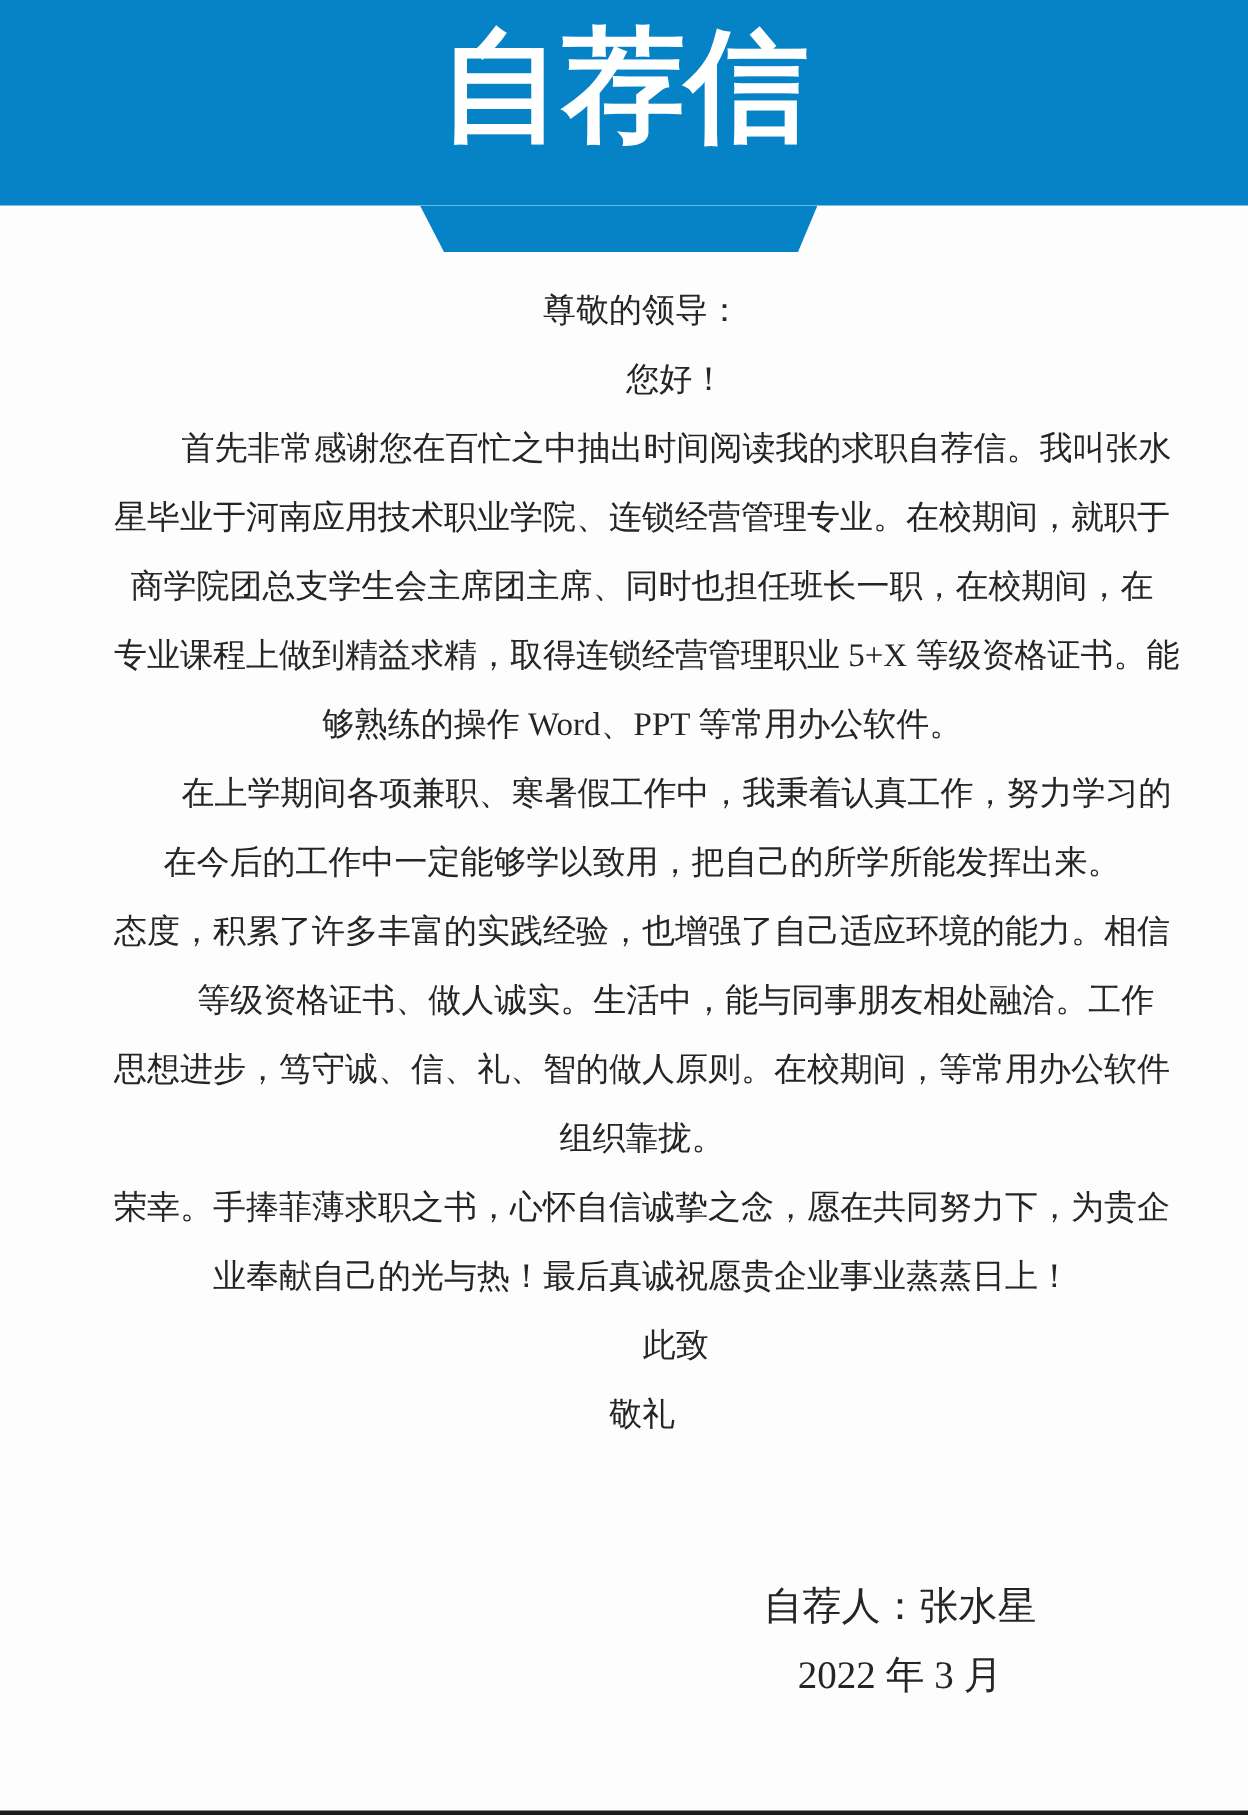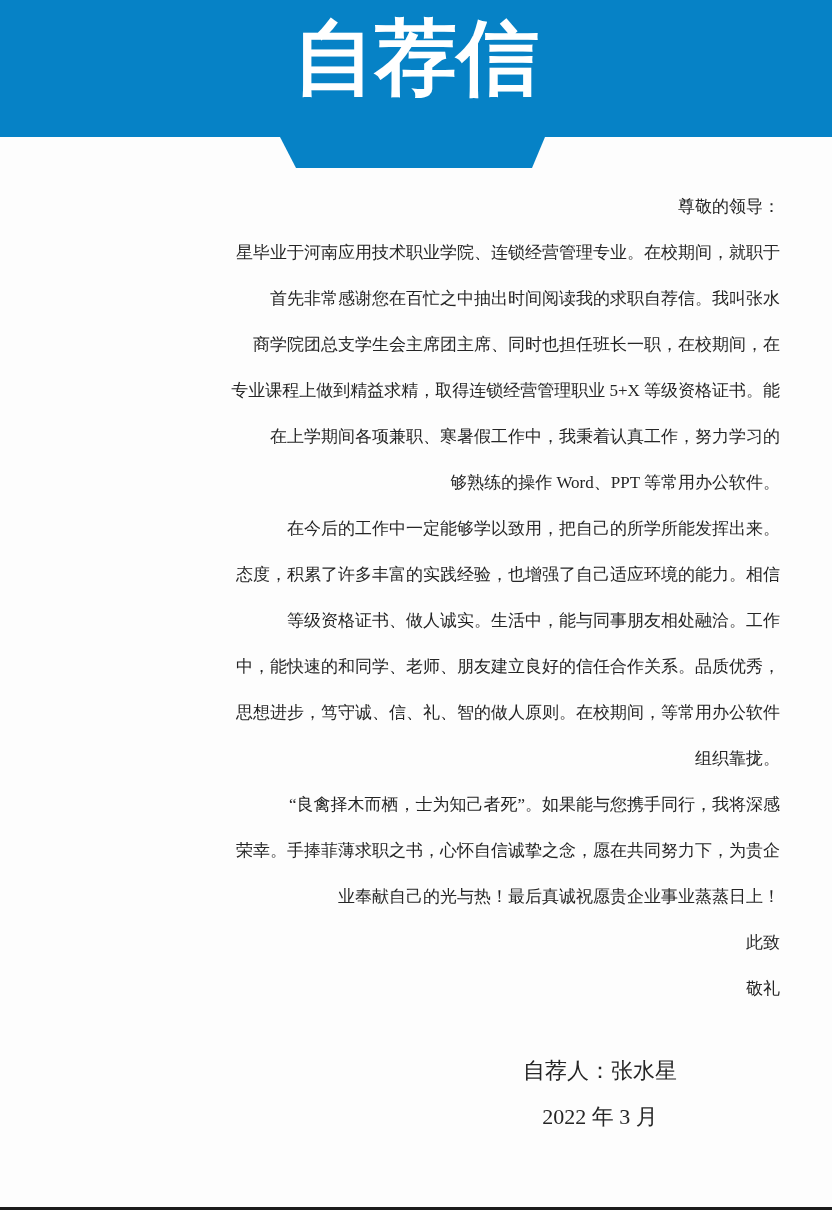--- a/index.html
+++ b/index.html
@@ -46,35 +46,35 @@
     height: 31px;
     background: var(--accent, #0682c6);
     clip-path: polygon(0 0, 100% 0, calc(100% - 13px) 100%, 16px 100%);
   }
   
   .letter-body {
     position: absolute;
     top: 184px;
     left: 76px;
     width: 704px;
-    font-size: 17px;
+    font-size: 22px;
     line-height: 46px;
     color: var(--text, #252525);
-    text-align: right;
+    text-align: center;
   }
   .letter-body .line { white-space: nowrap; }
   .letter-body .line.indent { padding-left: 45px; }
   
   .signature {
     position: absolute;
     top: 1048px;
     left: 440px;
     width: 320px;
     text-align: center;
-    font-size: 22px;
+    font-size: 26px;
     line-height: 46px;
     color: var(--text, #252525);
   }
   
   .edge-right {
     position: absolute;
     top: 137px;
     bottom: 2px;
     right: 1px;
     width: 2px;
@@ -93,33 +93,32 @@
 
 <div class="page">
 
   <div class="band">
     <div class="band-title">自荐信</div>
   </div>
   <div class="band-notch"></div>
 
   <div class="letter-body">
       <div class="line">尊敬的领导：</div>
+      <div class="line indent">您好！</div>
+      <div class="line indent">首先非常感谢您在百忙之中抽出时间阅读我的求职自荐信。我叫张水</div>
       <div class="line">星毕业于河南应用技术职业学院、连锁经营管理专业。在校期间，就职于</div>
-      <div class="line indent">首先非常感谢您在百忙之中抽出时间阅读我的求职自荐信。我叫张水</div>
       <div class="line">商学院团总支学生会主席团主席、同时也担任班长一职，在校期间，在</div>
       <div class="line">专业课程上做到精益求精，取得连锁经营管理职业 5+X 等级资格证书。能</div>
+      <div class="line">够熟练的操作 Word、PPT 等常用办公软件。</div>
       <div class="line indent">在上学期间各项兼职、寒暑假工作中，我秉着认真工作，努力学习的</div>
-      <div class="line">够熟练的操作 Word、PPT 等常用办公软件。</div>
       <div class="line">在今后的工作中一定能够学以致用，把自己的所学所能发挥出来。</div>
       <div class="line">态度，积累了许多丰富的实践经验，也增强了自己适应环境的能力。相信</div>
       <div class="line indent">等级资格证书、做人诚实。生活中，能与同事朋友相处融洽。工作</div>
-      <div class="line">中，能快速的和同学、老师、朋友建立良好的信任合作关系。品质优秀，</div>
       <div class="line">思想进步，笃守诚、信、礼、智的做人原则。在校期间，等常用办公软件</div>
       <div class="line">组织靠拢。</div>
-      <div class="line indent">“良禽择木而栖，士为知己者死”。如果能与您携手同行，我将深感</div>
       <div class="line">荣幸。手捧菲薄求职之书，心怀自信诚挚之念，愿在共同努力下，为贵企</div>
       <div class="line">业奉献自己的光与热！最后真诚祝愿贵企业事业蒸蒸日上！</div>
       <div class="line indent">此致</div>
       <div class="line">敬礼</div>
     </div>
 
   <div class="signature">
     <div>自荐人：张水星</div>
     <div>2022 年 3 月</div>
   </div>

